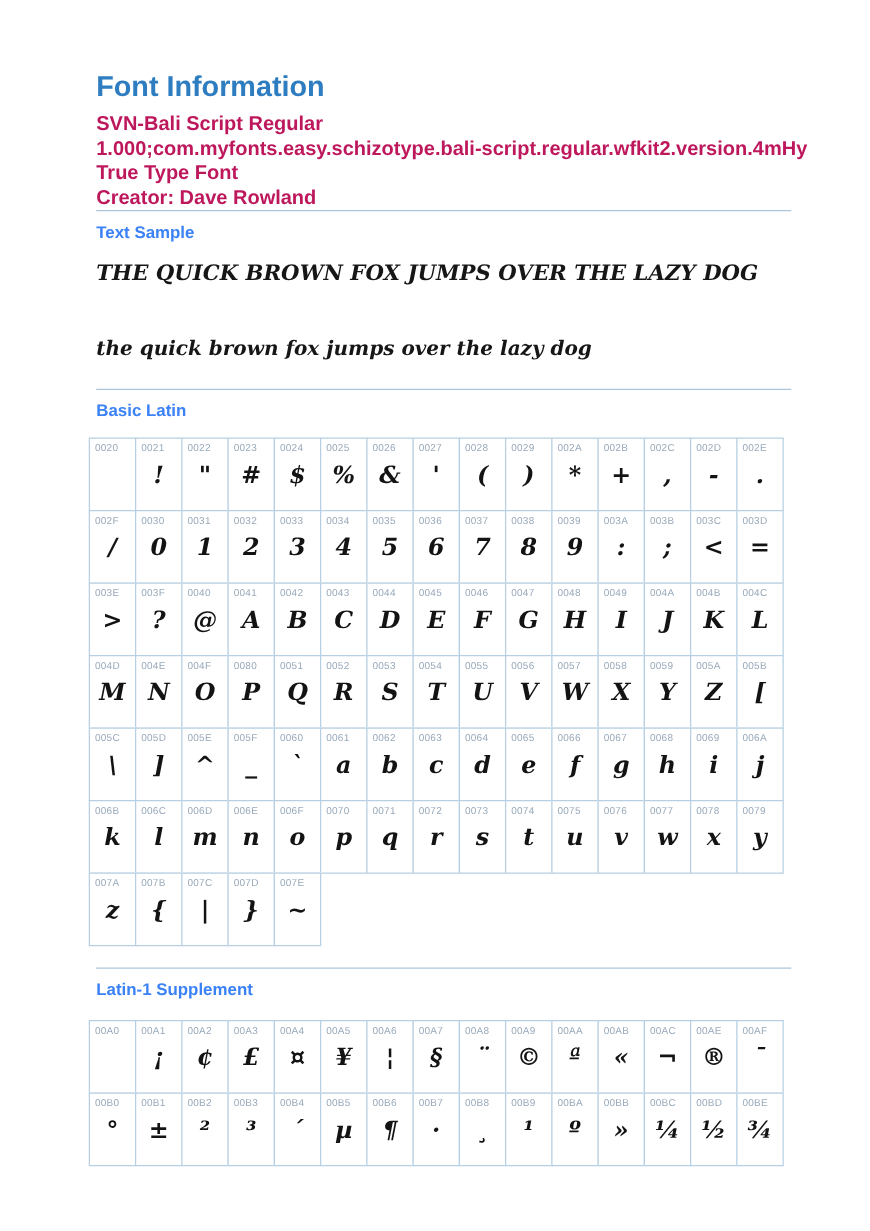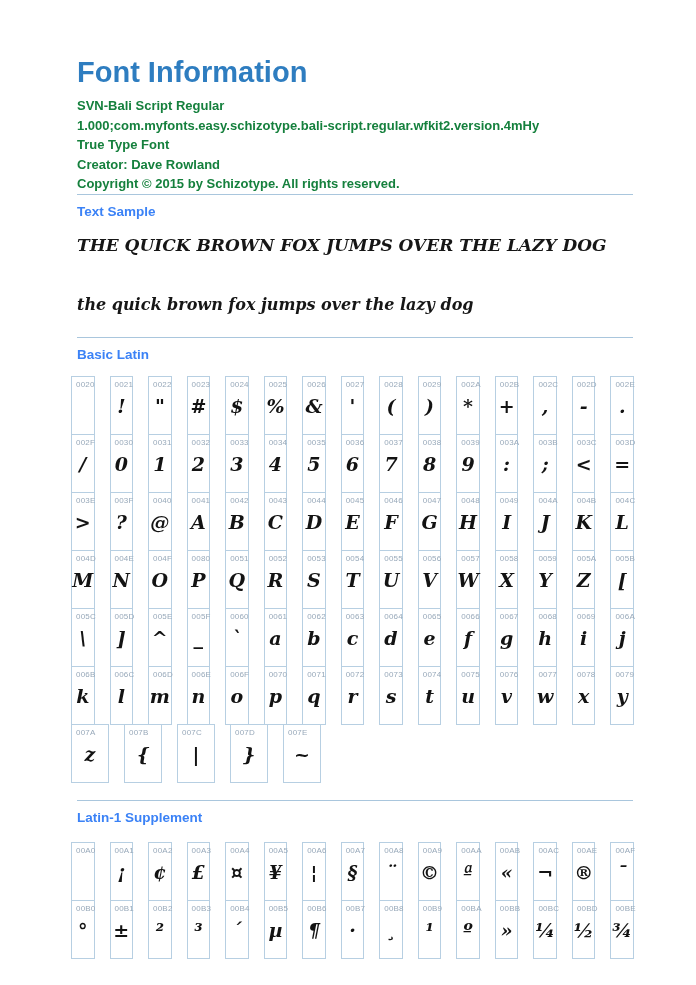--- a/index.html
+++ b/index.html
@@ -12,29 +12,29 @@
     width: 696px;
     height: 985px;
     overflow: hidden;
   }
   .page {
     padding: 56px 60px 0 77px;
     width: 556px;
   }
   h1.title {
     margin: 0 0 7px 0;
-    font-size: 29px;
+    font-size: 23px;
     font-weight: bold;
     color: #2e7dc0;
     letter-spacing: 0;
   }
   .meta-line {
-    font-size: 13px;
+    font-size: 16px;
     font-weight: bold;
-    color: #15803d;
+    color: #be185d;
     line-height: 19.5px;
     white-space: nowrap;
   }
   hr.divider {
     border: none;
     border-top: 1px solid #a9c6dd;
     margin: 0;
     width: 556px;
   }
   .div-1 { margin-top: 10px; }
@@ -60,21 +60,20 @@
   .sample-lower {
     margin-top: 40px;
     margin-bottom: 23px;
     font-size: 16px;
   }
   .glyph-table {
     margin: 14px 0 0 -6px;
   }
   .trow {
     display: flex;
-    gap: 16px;
   }
   .tcell {
     position: relative;
     box-sizing: border-box;
     width: 38px;
     height: 59px;
     border: 1px solid #b7cfe2;
     margin-right: -1px;
     margin-bottom: -1px;
     background: #ffffff;
@@ -107,21 +106,20 @@
 
 <div class="page">
 
   <h1 class="title">Font Information</h1>
 
   <div class="meta">
     <div class="meta-line">SVN-Bali Script Regular</div>
     <div class="meta-line">1.000;com.myfonts.easy.schizotype.bali-script.regular.wfkit2.version.4mHy</div>
     <div class="meta-line">True Type Font</div>
     <div class="meta-line">Creator: Dave Rowland</div>
-    <div class="meta-line">Copyright © 2015 by Schizotype. All rights reserved.</div>
   </div>
 
   <hr class="divider div-1">
 
   <h2 class="section-heading">Text Sample</h2>
 
   <div class="sample sample-upper">THE QUICK BROWN FOX JUMPS OVER THE LAZY DOG</div>
   <div class="sample sample-lower">the quick brown fox jumps over the lazy dog</div>
 
   <hr class="divider div-2">

